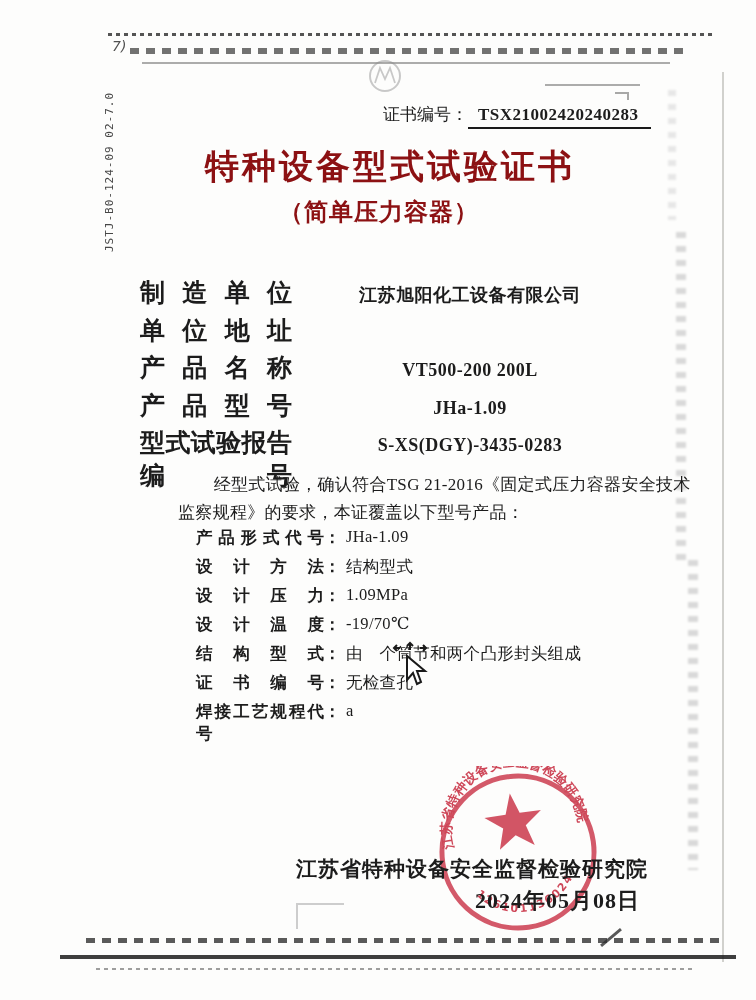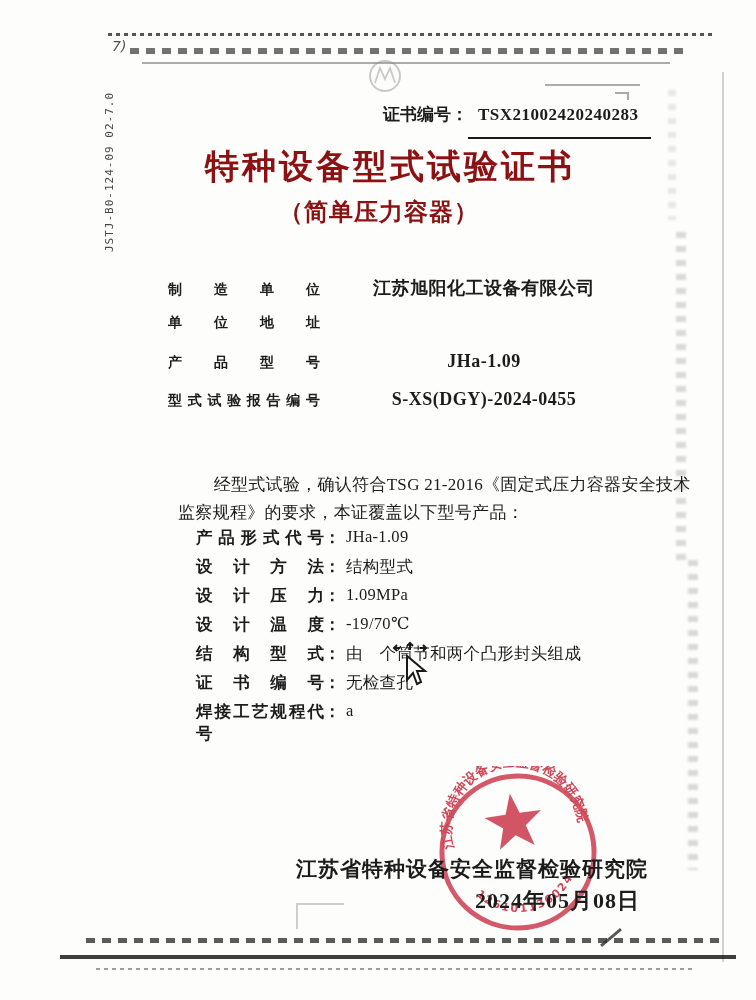--- a/index.html
+++ b/index.html
@@ -20,46 +20,46 @@
     background:repeating-linear-gradient(180deg,rgba(55,55,60,.6) 0 6px,transparent 6px 14px);
     filter:blur(1.3px);
   }
   .right-border { background:#c6c6c0; }
   .tick-tr { border-top:2px solid #555; border-right:2px solid #555; opacity:.5; }
   .tick-bl { border-top:2.5px solid #777; border-left:2.5px solid #777; opacity:.35; }
   .diag { background:#2e2e2e; transform:rotate(-40deg); opacity:.8; }
   .emblem { opacity:.45; }
   
   .cert-no-row { position:absolute; left:383px; top:103px; font-size:17px; white-space:nowrap; }
-  .cert-no-label { font-weight:700; }
+  .cert-no-label { font-weight:400; }
   .cert-no-value {
     display:inline-block; font-weight:600; letter-spacing:.5px;
-    border-bottom:2px solid #1a1a1a; padding:0 12px 12px 10px;
+    border-bottom:2px solid #1a1a1a; padding:0 12px 2px 10px;
   }
   .doc-title {
     position:absolute; left:12px; top:144px; width:100%; text-align:center;
     font-size:34px; font-weight:700; letter-spacing:3px; color:#8c1113;
   }
   .doc-subtitle {
     position:absolute; left:1px; top:196px; width:100%; text-align:center;
     font-size:24px; font-weight:700; letter-spacing:1px; color:#8c1113;
   }
   
   .left-code {
     position:absolute; left:30px; top:162px; width:165px; height:20px;
     transform:rotate(-90deg); transform-origin:center;
     font-family:"DejaVu Sans Mono",monospace; font-size:11px; letter-spacing:1px;
     color:#333; text-align:center; opacity:.9;
   }
   
   .fields { position:absolute; left:140px; top:276px; width:508px; }
   .field-row { display:flex; align-items:baseline; height:37.5px; }
   .field-label {
-    width:152px; flex:none; font-size:14px; font-weight:600;
-    text-align:justify; text-align-last:justify; text-justify:inter-character;margin-left:28px;
+    width:152px; flex:none; font-size:25px; font-weight:600;
+    text-align:justify; text-align-last:justify; text-justify:inter-character;
   }
   .field-value { flex:1; text-align:center; font-size:18px; font-weight:600; letter-spacing:.5px; }
   
   .statement {
     position:absolute; left:140px; top:471px; width:514px;
     font-size:17px; line-height:1.62; text-indent:2.1em; letter-spacing:.3px;margin-left:38px;
   }
   
   .specs { position:absolute; left:196px; top:527px; width:460px; }
   .spec-row { display:flex; align-items:flex-start; height:29px; font-size:16.5px; }
@@ -114,26 +114,30 @@
 
   <div class="fields">
     <div class="field-row">
       <span class="field-label">制造单位</span>
       <span class="field-value">江苏旭阳化工设备有限公司</span>
     </div>
     <div class="field-row">
       <span class="field-label">单位地址</span>
     </div>
     <div class="field-row">
+      <span class="field-label">产品名称</span>
+      <span class="field-value">VT500-200 200L</span>
+    </div>
+    <div class="field-row">
       <span class="field-label">产品型号</span>
       <span class="field-value">JHa-1.09</span>
     </div>
     <div class="field-row">
       <span class="field-label">型式试验报告编号</span>
-      <span class="field-value">S-XS(DGY)-2024-0455</span>
+      <span class="field-value">S-XS(DGY)-3435-0283</span>
     </div>
   </div>
 
   <p class="statement">经型式试验，确认符合TSG 21-2016《固定式压力容器安全技术监察规程》的要求，本证覆盖以下型号产品：</p>
 
   <div class="specs">
     <div class="spec-row">
       <span class="spec-label">产品形式代号</span>
       <span class="spec-colon">：</span>
       <span class="spec-value">JHa-1.09</span>

